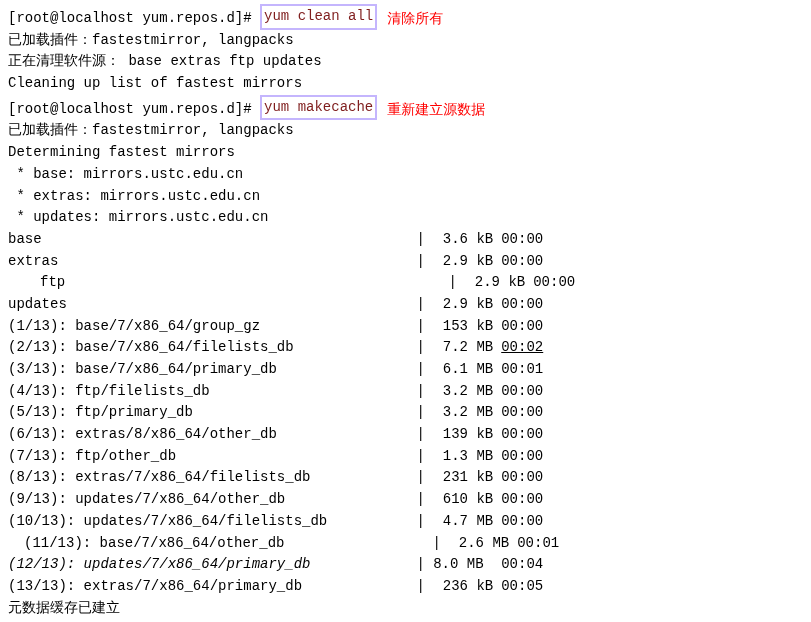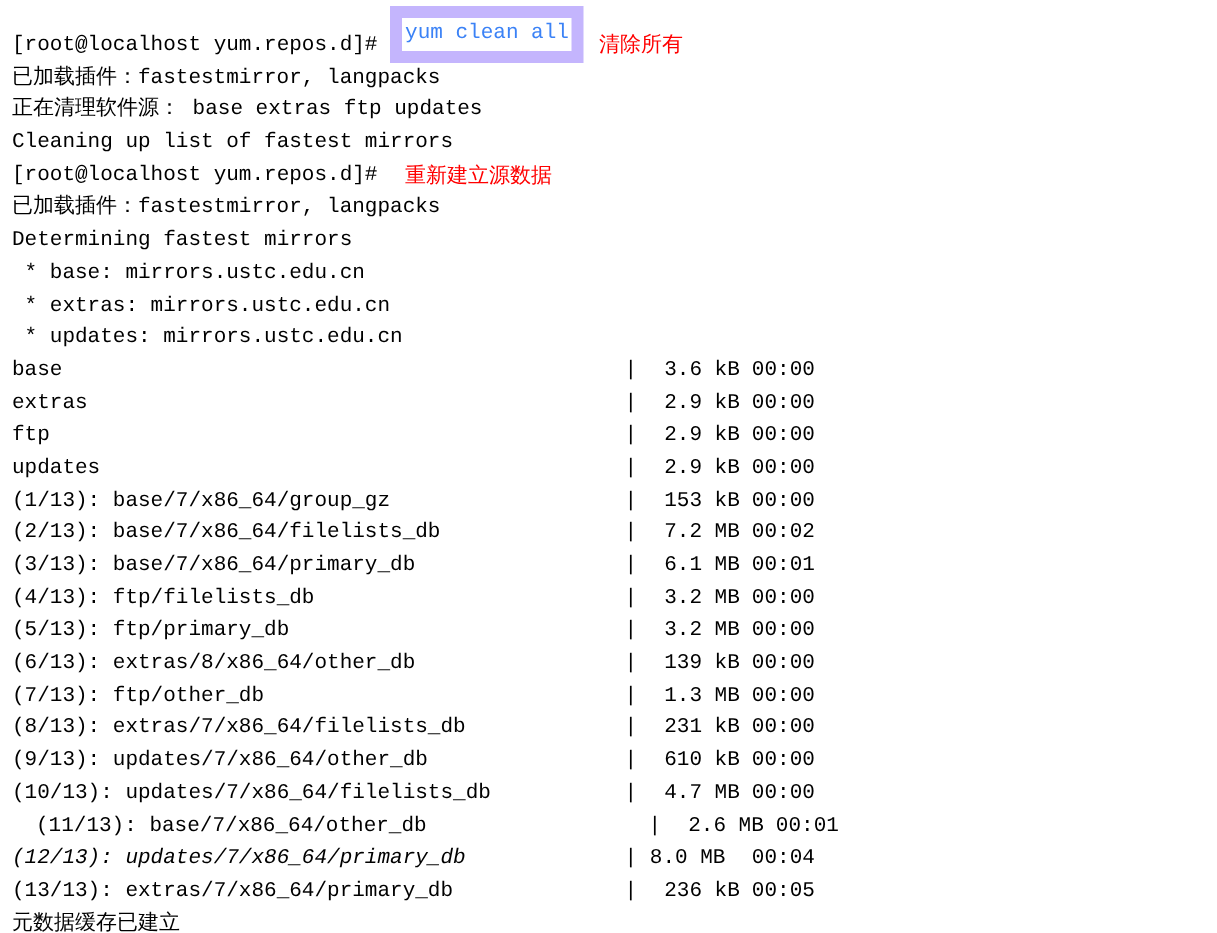--- a/index.html
+++ b/index.html
@@ -26,23 +26,23 @@
     .line-with-annotation {
       display: flex;
       align-items: flex-end;
       position: relative;
     }
     .line-text {
       white-space: pre;
     }
     .highlight-box {
       display: inline;
-      border: 8px solid #c4b5fd;
+      border: 2px solid #c4b5fd;
       padding: 0 2px;
-      color: #3b82f6;
+      color: #7f1d1d;
       background: transparent;
     }
     .annotation {
       color: #ff0000;
       font-family: 'SimSun', '宋体', serif;
       font-size: 14px;
       margin-left: 10px;
       white-space: nowrap;
     }
     .data-row {
@@ -68,20 +68,21 @@
   <div class="line" data-name="line-cleaning-repos">
     <span class="line-text" data-name="text-cleaning-repos">正在清理软件源： base extras ftp updates</span>
   </div>
 
   <div class="line" data-name="line-cleaning-mirrors">
     <span class="line-text" data-name="text-cleaning-mirrors">Cleaning up list of fastest mirrors</span>
   </div>
 
   <div class="line-with-annotation" data-name="line-yum-makecache">
     <span class="line-text" data-name="prompt-prefix-2">[root@localhost yum.repos.d]# </span>
+      <span class="highlight-box" data-name="command-yum-makecache">yum makecache</span>
       <span class="annotation" data-name="annotation-makecache">重新建立源数据</span>
   </div>
 
   <div class="line" data-name="line-plugins-loaded-2">
     <span class="line-text" data-name="text-plugins-2">已加载插件：fastestmirror, langpacks</span>
   </div>
 
   <div class="line" data-name="line-determining-mirrors">
     <span class="line-text" data-name="text-determining">Determining fastest mirrors</span>
   </div>
@@ -105,42 +106,42 @@
         <span data-name="data-row-size" style="white-space: pre; min-width: 60px; display: inline-block; text-align: right;">3.6 kB</span>
         <span data-name="data-row-time" style="white-space: pre; margin-left: 8px;">00:00</span>
       </div>
       <div class="data-row" data-name="data-row-1">
         <span data-name="data-row-name" style="white-space: pre; min-width: 400px; display: inline-block;">extras</span>
         <span data-name="data-row-sep" style="white-space: pre;"> | </span>
         <span data-name="data-row-size" style="white-space: pre; min-width: 60px; display: inline-block; text-align: right;">2.9 kB</span>
         <span data-name="data-row-time" style="white-space: pre; margin-left: 8px;">00:00</span>
       </div>
       <div class="data-row" data-name="data-row-2">
-        <span data-name="data-row-name" style="white-space: pre; min-width: 400px; display: inline-block;">ftp</span>
+        <span data-name="data-row-name" style="white-space: pre; min-width: 400px; display: inline-block; margin-left: 32px;">ftp</span>
         <span data-name="data-row-sep" style="white-space: pre;"> | </span>
         <span data-name="data-row-size" style="white-space: pre; min-width: 60px; display: inline-block; text-align: right;">2.9 kB</span>
         <span data-name="data-row-time" style="white-space: pre; margin-left: 8px;">00:00</span>
       </div>
       <div class="data-row" data-name="data-row-3">
         <span data-name="data-row-name" style="white-space: pre; min-width: 400px; display: inline-block;">updates</span>
         <span data-name="data-row-sep" style="white-space: pre;"> | </span>
         <span data-name="data-row-size" style="white-space: pre; min-width: 60px; display: inline-block; text-align: right;">2.9 kB</span>
         <span data-name="data-row-time" style="white-space: pre; margin-left: 8px;">00:00</span>
       </div>
       <div class="data-row" data-name="data-row-4">
         <span data-name="data-row-name" style="white-space: pre; min-width: 400px; display: inline-block;">(1/13): base/7/x86_64/group_gz</span>
         <span data-name="data-row-sep" style="white-space: pre;"> | </span>
         <span data-name="data-row-size" style="white-space: pre; min-width: 60px; display: inline-block; text-align: right;">153 kB</span>
         <span data-name="data-row-time" style="white-space: pre; margin-left: 8px;">00:00</span>
       </div>
       <div class="data-row" data-name="data-row-5">
         <span data-name="data-row-name" style="white-space: pre; min-width: 400px; display: inline-block;">(2/13): base/7/x86_64/filelists_db</span>
         <span data-name="data-row-sep" style="white-space: pre;"> | </span>
         <span data-name="data-row-size" style="white-space: pre; min-width: 60px; display: inline-block; text-align: right;">7.2 MB</span>
-        <span data-name="data-row-time" style="white-space: pre; margin-left: 8px;">00:02</span>
+        <span data-name="data-row-time" style="white-space: pre; margin-left: 8px; text-decoration: underline;">00:02</span>
       </div>
       <div class="data-row" data-name="data-row-6">
         <span data-name="data-row-name" style="white-space: pre; min-width: 400px; display: inline-block;">(3/13): base/7/x86_64/primary_db</span>
         <span data-name="data-row-sep" style="white-space: pre;"> | </span>
         <span data-name="data-row-size" style="white-space: pre; min-width: 60px; display: inline-block; text-align: right;">6.1 MB</span>
         <span data-name="data-row-time" style="white-space: pre; margin-left: 8px;">00:01</span>
       </div>
       <div class="data-row" data-name="data-row-7">
         <span data-name="data-row-name" style="white-space: pre; min-width: 400px; display: inline-block;">(4/13): ftp/filelists_db</span>
         <span data-name="data-row-sep" style="white-space: pre;"> | </span>

